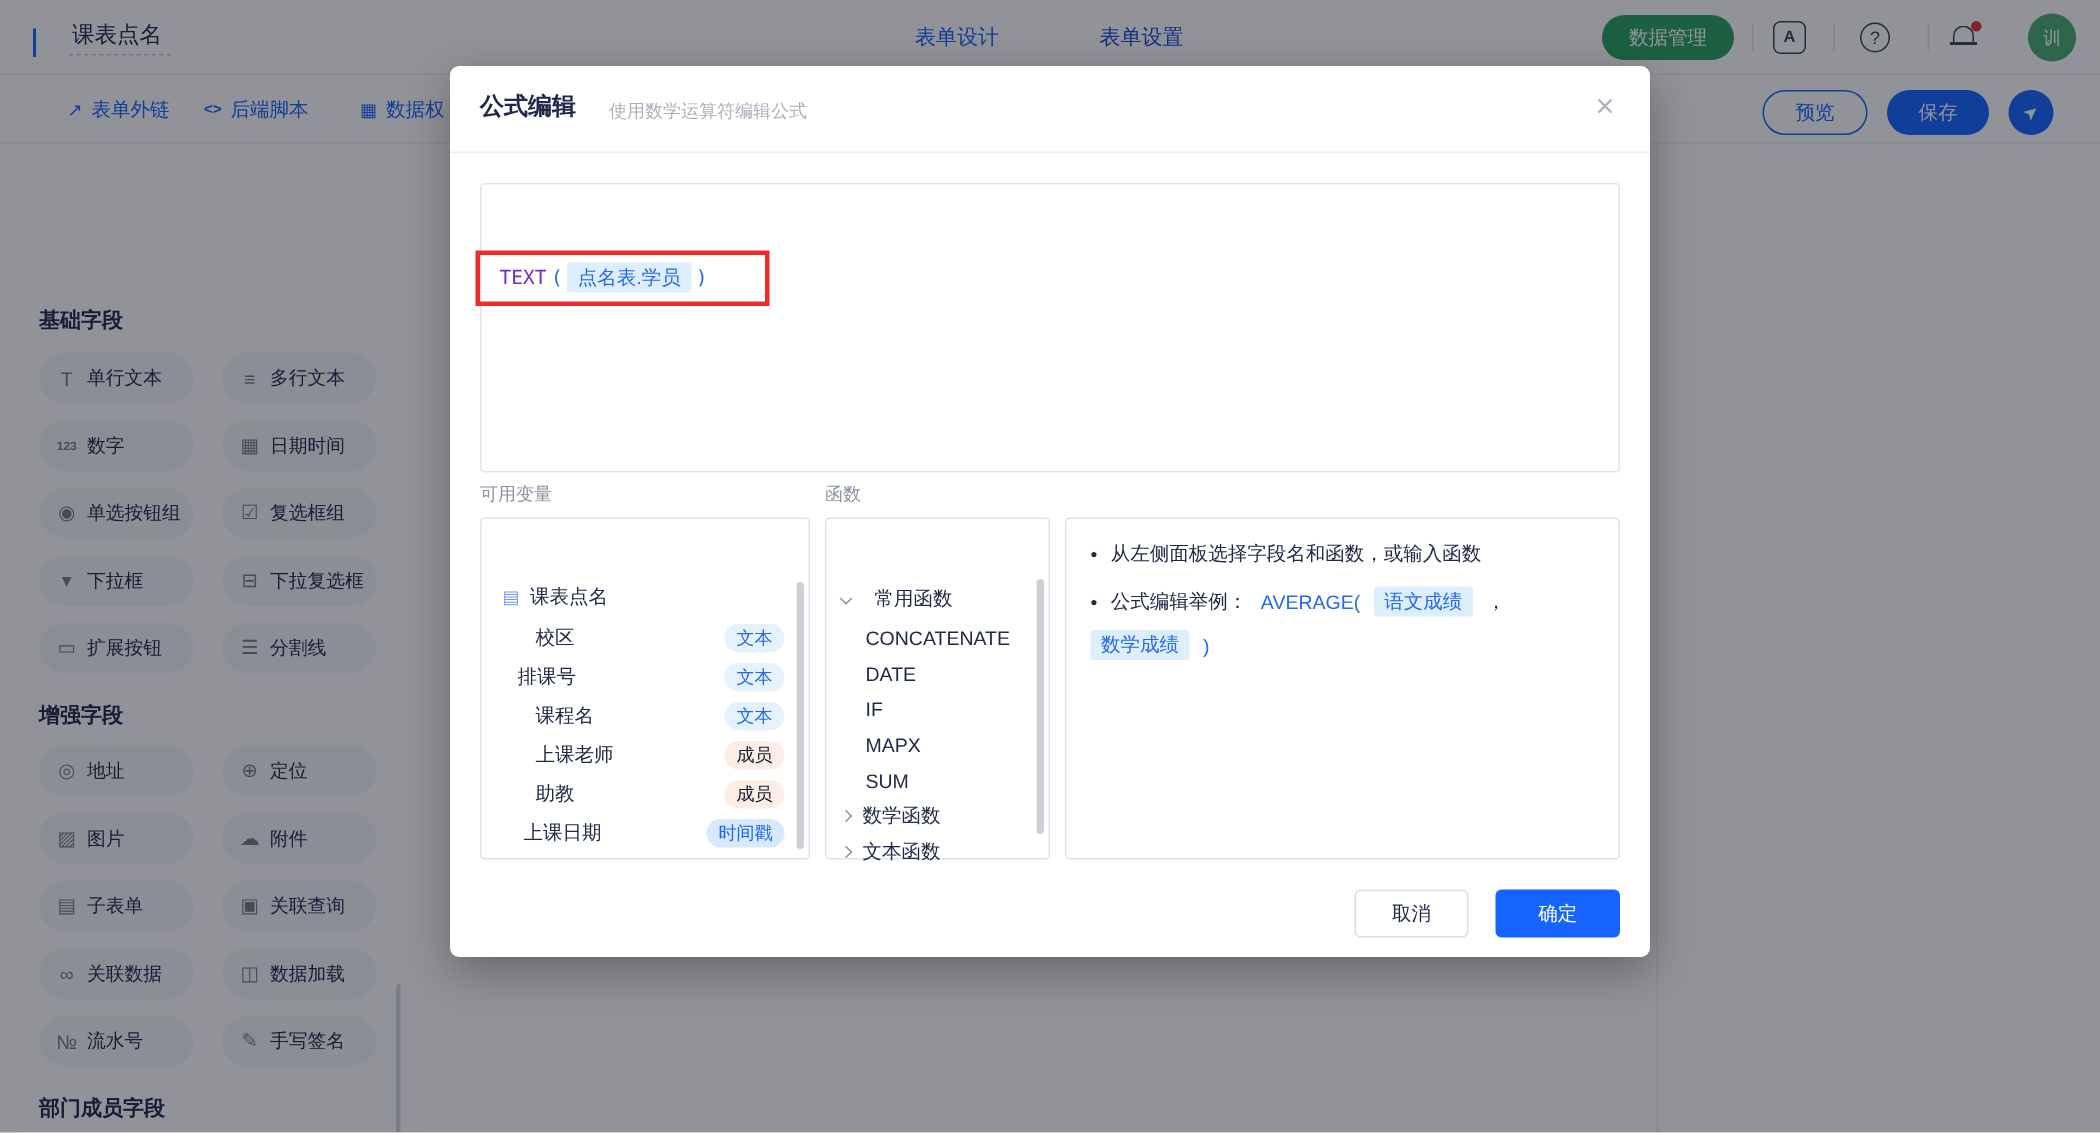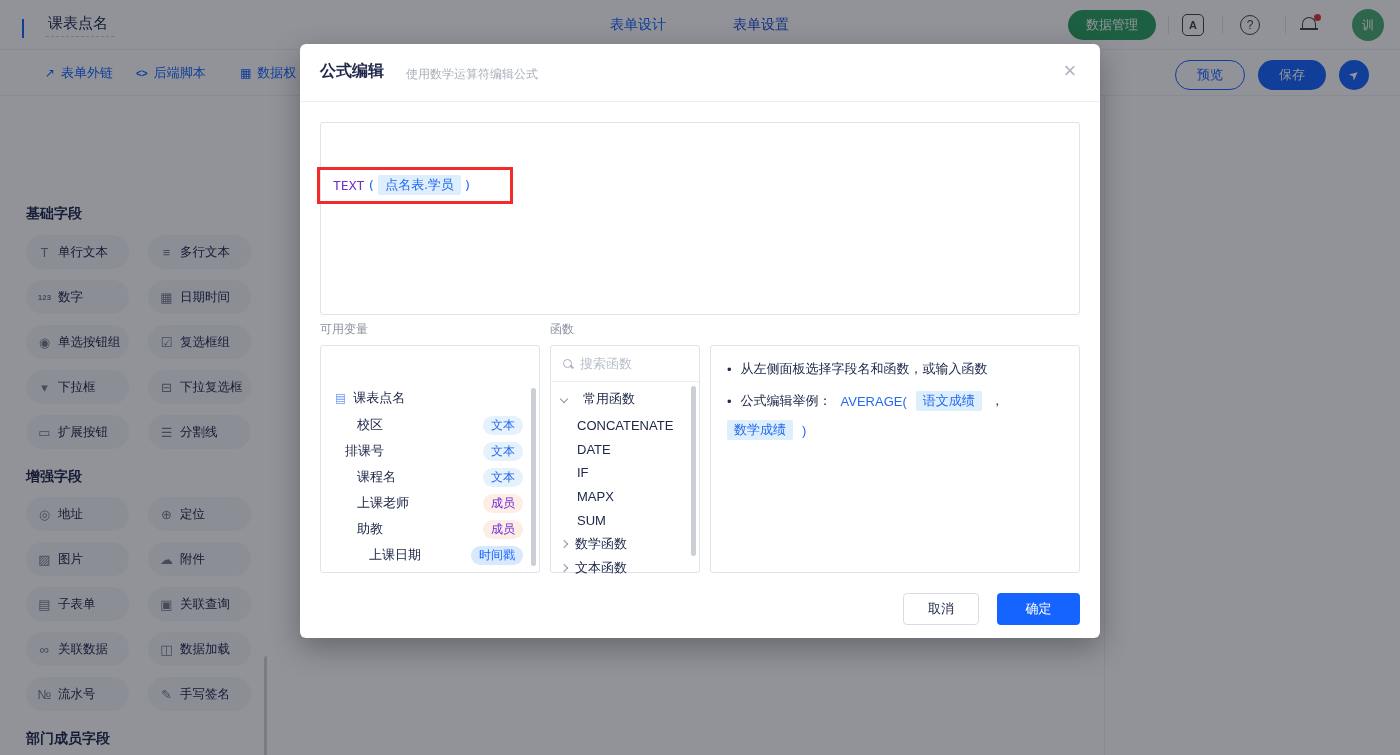--- a/index.html
+++ b/index.html
@@ -62,21 +62,21 @@
   .chip { background:#ddeefc; color:#2468f2; border-radius:2px; padding:1px 7px; font-size:13px; font-family:"Liberation Sans","DejaVu Sans",sans-serif; }
   .redbox { position:absolute; left:17px; top:123px; width:196px; height:37px; border:3px solid #f12b2b; z-index:5; }
 
   .panel-label { position:absolute; font-size:12px; color:#8a919f; }
   .mbox { position:absolute; top:301px; height:228px; border:1px solid #dfe3ea; border-radius:3px; background:#fff; }
   .vtabs { position:absolute; left:0; top:0; width:100%; height:34px; border-bottom:1px solid #eceef2; display:flex; align-items:center; }
   .vtab { font-size:13px; }
   .trow { position:absolute; left:0; width:100%; height:24px; display:flex; align-items:center; font-size:13px; color:#20294a; }
   .badge { position:absolute; font-size:12px; border-radius:10px; padding:1px 8px; }
   .b-text { background:#e6f2fb; color:#2468f2; }
-  .b-member { background:#fdeee5; color:#6d28d9; }
+  .b-member { background:#fdeee5; color:#0f172a; }
   .b-time { background:#d8e9fd; color:#1664ff; }
   .box-thumb { position:absolute; width:5px; border-radius:3px; background:#cbd0d6; }
 
   .searchrow { position:absolute; left:0; top:0; width:100%; height:36px; border-bottom:1px solid #eceef2; display:flex; align-items:center; padding-left:12px; gap:7px; }
   .mag { position:relative; width:10px; height:10px; flex:none; }
   .mag::before { content:""; position:absolute; left:0; top:0; width:7px; height:7px; border:1.5px solid #a8afba; border-radius:50%; }
   .mag::after { content:""; position:absolute; left:7px; top:7px; width:4px; height:1.5px; background:#a8afba; transform:rotate(45deg); }
   .searchrow input { border:none; outline:none; font-size:13px; width:95px; color:#20294a; font-family:inherit; background:transparent; }
   .searchrow input::placeholder { color:#b9c0ca; }
   .tcaret { width:6px; height:6px; border-right:1.4px solid #8a919f; border-bottom:1.4px solid #8a919f; flex:none; }
@@ -308,31 +308,27 @@
         </div>
       <div class="trow" style="top:145px;">
           <span style="margin-left:36px;">上课老师</span>
           <span class="badge b-member" style="right:16px;">成员</span>
         </div>
       <div class="trow" style="top:171px;">
           <span style="margin-left:36px;">助教</span>
           <span class="badge b-member" style="right:16px;">成员</span>
         </div>
       <div class="trow" style="top:197px;">
-          <span style="margin-left:48px;">上课日期</span>
+          <span style="margin-left:28px;">上课日期</span>
           <span class="badge b-time" style="right:16px;">时间戳</span>
         </div>
       <div class="box-thumb" style="right:3px;top:42px;height:178px;"></div>
     </div>
 
     <div class="mbox" style="left:250px;width:150px;">
-      <div class="searchrow">
-        <span class="mag"></span>
-        <input type="text" placeholder="搜索函数" style="">
-      </div>
       <div class="trow" style="top:41px;">
           <span class="tcaret open" style="margin-left:10px;"></span>
           <span style="margin-left:16px;">常用函数</span>
         </div>
       <div class="trow" style="top:67px;">
           <span style="margin-left:26px;">CONCATENATE</span>
         </div>
       <div class="trow" style="top:91px;">
           <span style="margin-left:26px;">DATE</span>
         </div>

